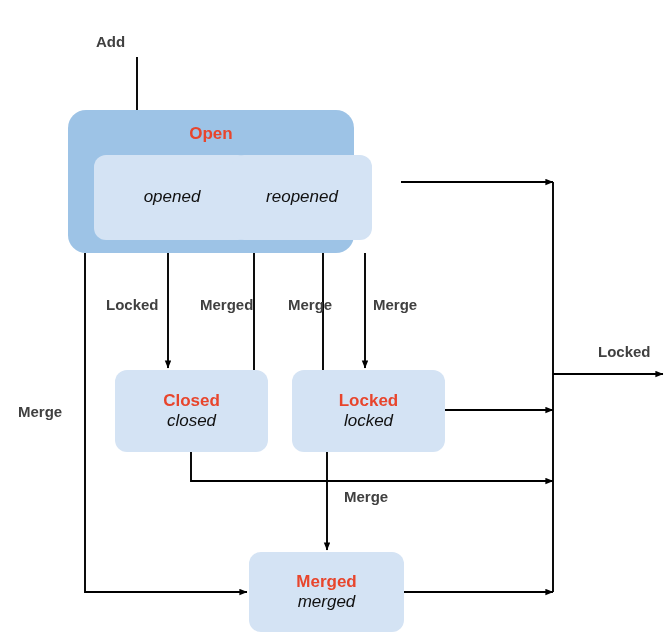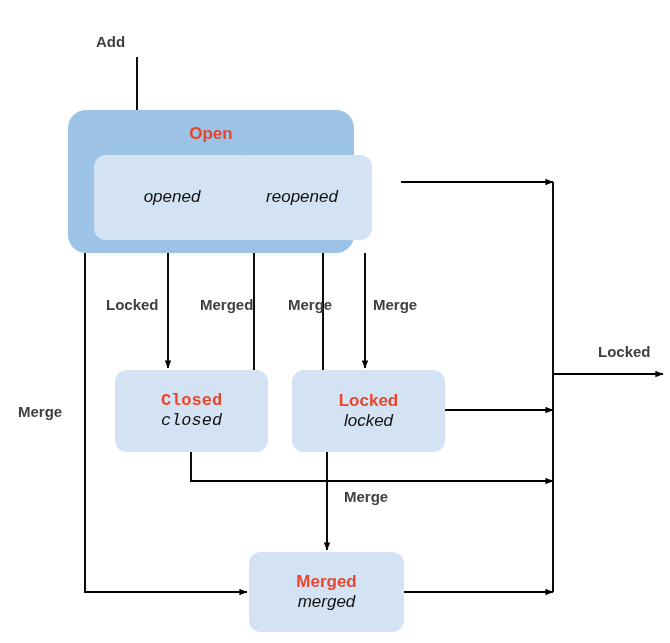--- a/index.html
+++ b/index.html
@@ -60,21 +60,21 @@
   <div class="node composite" style="left:48px;top:110px;width:286px;height:143px;margin-left:20px;">
     <div class="composite-title title-red">Open</div>
   </div>
   <div class="node leaf" style="left:62px;top:155px;width:156px;height:85px;margin-left:32px;">
     <div class="state-italic">opened</div>
   </div>
   <div class="node leaf" style="left:232px;top:155px;width:140px;height:85px;">
     <div class="state-italic">reopened</div>
   </div>
 
-  <div class="node leaf" style="left:115px;top:370px;width:153px;height:82px;font-family:Liberation Mono, monospace;">
+  <div class="node leaf" style="left:115px;top:370px;width:153px;height:82px;">
     <div class="title-red">Closed</div>
     <div class="state-italic">closed</div>
   </div>
 
   <div class="node leaf" style="left:249px;top:552px;width:155px;height:80px;">
     <div class="title-red">Merged</div>
     <div class="state-italic">merged</div>
   </div>
 
   <div class="node leaf" style="left:292px;top:370px;width:153px;height:82px;">

